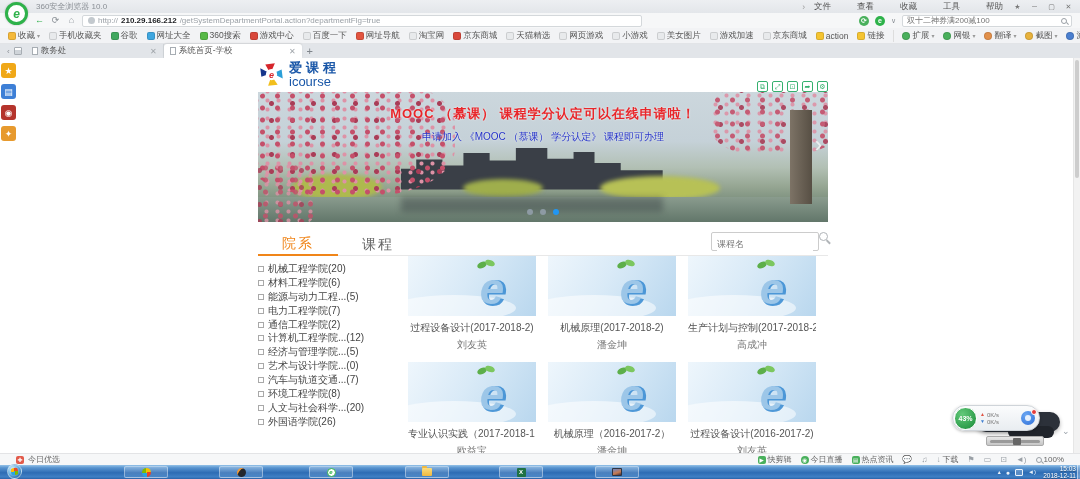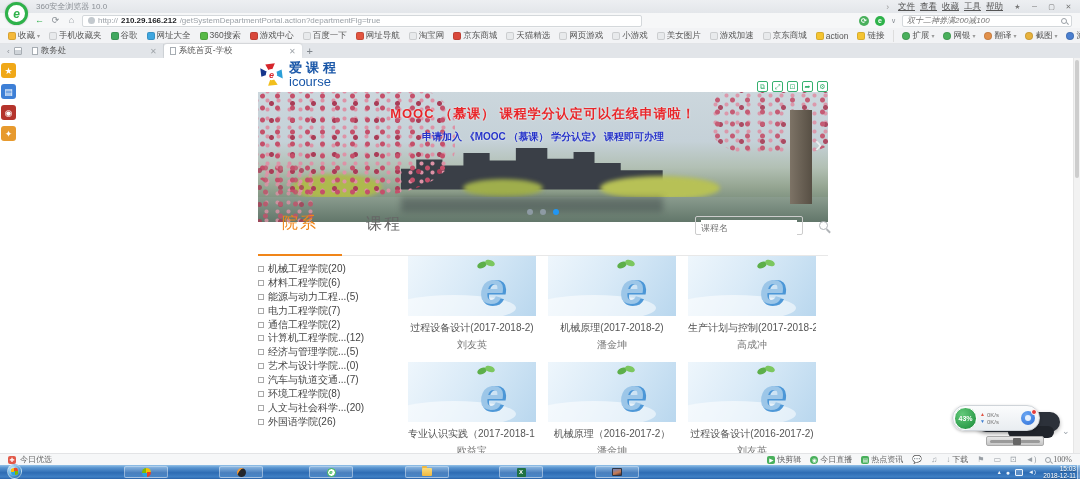--- a/index.html
+++ b/index.html
@@ -19,21 +19,21 @@
   .addressbar{position:absolute;left:0;top:13px;right:0;height:15px;background:#f6f7f8;display:flex;align-items:center;gap:5px;padding:0 8px 0 34px;}
   .nav-ic{font-size:9px;color:#8a9096;width:11px;text-align:center;line-height:13px;}
   .nav-ic.back{color:#2eb24a;font-weight:bold;}
   .url-box{height:12px;background:#fff;border:1px solid #d4d8db;border-radius:2px;display:flex;align-items:center;padding:0 5px;font-size:8px;color:#9aa0a6;gap:3px;flex:1;max-width:560px;white-space:nowrap;overflow:hidden;}
   .url-globe{width:7px;height:7px;border-radius:50%;background:#c3c9ce;flex:none;}
   .url-host{color:#1d1f22;font-weight:bold;}
   .addr-ext{display:flex;align-items:center;gap:6px;margin-left:auto;}
   .ext-dot{width:10px;height:10px;border-radius:50%;display:flex;align-items:center;justify-content:center;color:#fff;font-size:7px;font-weight:bold;}
   .ext-arrow{color:#8a9096;font-size:7px;}
   .search-box{width:170px;height:12px;background:#fff;border:1px solid #d4d8db;border-radius:2px;display:flex;align-items:center;padding:0 4px;}
-  .search-box input{border:0;outline:0;flex:1;font-size:8px;color:#888;font-family:inherit;background:transparent;font-style:italic;}
+  .search-box input{border:0;outline:0;flex:1;font-size:8px;color:#888;font-family:inherit;background:transparent;}
   .mag{width:6px;height:6px;border:1px solid #9aa0a6;border-radius:50%;position:relative;flex:none;}
   .mag::after{content:"";position:absolute;width:3px;height:1px;background:#9aa0a6;transform:rotate(45deg);right:-3px;bottom:-1px;}
 
   .bookmarksbar{position:absolute;left:0;top:28px;right:0;height:16px;background:#f2f3f5;border-bottom:1px solid #e2e4e7;display:flex;align-items:center;padding:0 8px;font-size:8.5px;color:#555;overflow:hidden;white-space:nowrap;}
   .bm-left,.bm-right{display:flex;align-items:center;}
   .bm-right{margin-left:auto;border-left:1px solid #ddd;padding-left:8px;}
   .bm{display:inline-flex;align-items:center;gap:2px;margin-right:9px;cursor:default;}
   .bm-ic{width:8px;height:8px;border-radius:2px;border:1px solid rgba(0,0,0,.12);display:inline-block;flex:none;}
   .bm-arrow{color:#999;font-size:6px;}
 
@@ -63,30 +63,30 @@
   .bctl{width:11px;height:11px;border:1px solid #35b06e;border-radius:2px;color:#35b06e;font-size:7px;display:flex;align-items:center;justify-content:center;background:#fff;}
 
   .banner{position:absolute;left:0;top:34px;width:570px;height:130px;overflow:hidden;background:linear-gradient(180deg,#ccd7dd 0%,#c5d1d8 38%,#b2c0b4 58%,#97a794 72%,#7e917f 83%,#6d8070 100%);}
   .b-building{position:absolute;left:25%;bottom:25%;width:46%;height:32%;background:#3a3f47;clip-path:polygon(0 100%,0 50%,6% 50%,6% 28%,16% 28%,16% 42%,24% 42%,24% 12%,34% 12%,34% 30%,44% 30%,44% 0%,56% 0%,56% 26%,66% 26%,66% 10%,74% 10%,74% 36%,84% 36%,84% 54%,100% 54%,100% 100%);}
   .b-tree{position:absolute;border-radius:50%;filter:blur(2px);}
   .b-water{position:absolute;left:0;bottom:0;width:100%;height:19%;background:linear-gradient(180deg,#8a9c8e,#62766a);}
   .b-water::after{content:"";position:absolute;left:25%;top:0;width:46%;height:60%;background:rgba(40,45,52,.35);filter:blur(3px);}
   .b-blossom{position:absolute;filter:blur(.6px);background-image:radial-gradient(circle,#c4506a 2px,transparent 3px),radial-gradient(circle,#a93d57 2px,transparent 3px),radial-gradient(circle,#dd92a6 1.5px,transparent 2.5px);background-size:15px 12px,21px 17px,11px 9px;border-radius:40%;}
   .b-trunk{position:absolute;right:2.8%;top:14%;width:3.8%;height:72%;background:linear-gradient(90deg,#7d7366,#574f44);}
   .b-title{position:absolute;left:0;right:0;top:13px;text-align:center;font-size:13px;font-weight:bold;color:#e8262a;letter-spacing:1px;text-shadow:0 0 2px rgba(255,255,255,.9);}
-  .b-sub{position:absolute;left:0;right:0;top:38px;text-align:center;font-size:10px;font-weight:bold;color:#2633c9;text-shadow:0 0 2px rgba(255,255,255,.8);}
+  .b-sub{position:absolute;left:0;right:0;top:38px;text-align:center;font-size:10px;font-weight:normal;color:#2633c9;text-shadow:0 0 2px rgba(255,255,255,.8);}
   .b-next{position:absolute;right:6px;top:42px;font-size:22px;color:rgba(245,245,245,.85);line-height:1;}
   .b-dots{position:absolute;left:50%;transform:translateX(-50%);bottom:7px;display:flex;gap:7px;}
   .b-dot{width:6px;height:6px;border-radius:50%;background:#8d9aa3;}
   .b-dot.active{background:#2196f3;}
 
   .ptabs{position:absolute;left:0;top:172px;width:570px;height:26px;border-bottom:1px solid #e8e8e8;display:flex;align-items:flex-end;}
-  .ptab{font-size:16px;color:#666;padding:0 24px 20px 24px;letter-spacing:2px;}
+  .ptab{font-size:14px;color:#666;padding:0 24px 1px 24px;letter-spacing:2px;}
   .ptab.active{color:#f08519;border-bottom:2px solid #f08519;margin-bottom:-1px;}
-  .course-search{margin-left:auto;display:flex;align-items:center;gap:16px;padding-bottom:20px;}
+  .course-search{margin-left:auto;display:flex;gap:0;padding-bottom:4px;}
   .course-search .inp{width:108px;height:19px;border:1px solid #ccc;border-radius:2px;padding:0 5px;}
   .course-search input{width:100%;height:100%;border:0;outline:0;font-size:9px;color:#999;font-family:inherit;}
   .mag2{width:9px;height:9px;border:1.5px solid #b0b4b8;border-radius:50%;position:relative;}
   .mag2::after{content:"";position:absolute;width:5px;height:1.5px;background:#b0b4b8;transform:rotate(45deg);right:-4px;bottom:-2px;}
 
   .cols{position:absolute;left:0;top:198px;width:570px;bottom:0;display:flex;overflow:hidden;}
   .dept-list{width:150px;padding-top:6px;flex:none;}
   .dept{display:flex;align-items:center;gap:4px;height:13.9px;font-size:10px;color:#444;white-space:nowrap;}
   .dept-bullet{width:6px;height:6px;border:1px solid #a9a9a9;background:#fff;flex:none;}
 
@@ -94,21 +94,21 @@
   .card{width:128px;}
   .card-img{width:128px;height:60px;background:linear-gradient(120deg,#eef6fc 0%,#d9eaf7 45%,#b9d7ee 100%);position:relative;overflow:hidden;}
   .card-img svg{position:absolute;inset:0;}
   .card-title{font-size:10px;color:#555;text-align:center;margin-top:5px;white-space:nowrap;overflow:hidden;}
   .card-teacher{font-size:10px;color:#777;text-align:center;margin-top:3px;}
 
   .v-scroll{position:absolute;right:0;top:0;width:7px;height:100%;background:#f2f2f2;border-left:1px solid #e6e6e6;}
   .v-thumb{position:absolute;left:1px;right:1px;top:2px;height:118px;background:#cdcdcd;border-radius:3px;}
 
   
-  .statusbar{position:absolute;left:0;top:453px;right:0;height:12px;background:#f6f7f8;border-top:1px solid #e3e4e6;display:flex;align-items:center;font-size:8px;color:#666;padding:0 8px;gap:4px;font-family:Liberation Serif, serif;}
+  .statusbar{position:absolute;left:0;top:453px;right:0;height:12px;background:#f6f7f8;border-top:1px solid #e3e4e6;display:flex;align-items:center;font-size:8px;color:#666;padding:0 16px;gap:4px;}
   .st-gift{width:8px;height:8px;background:#e25a4a;border-radius:2px;color:#fff;font-size:6px;display:flex;align-items:center;justify-content:center;}
   .st-right{margin-left:auto;display:flex;align-items:center;gap:9px;}
   .st-item{display:flex;align-items:center;gap:2px;}
   .st-chip{width:8px;height:8px;border-radius:2px;color:#fff;font-size:5.5px;display:flex;align-items:center;justify-content:center;background:#49b05c;}
   .st-ic{color:#9aa0a6;font-size:8px;line-height:1;}
 
   
   .taskbar{position:absolute;left:0;top:465px;right:0;height:14px;background:linear-gradient(180deg,#94c2e8 0%,#5793cf 20%,#2e6cb4 55%,#3f80c5 85%,#2a62a8 100%);}
   .orb{position:absolute;left:7px;top:-1px;width:15px;height:15px;border-radius:50%;background:radial-gradient(circle at 35% 30%,#d8effa 0%,#6fb4e4 45%,#2e76b4 75%,#1d578c 100%);border:1px solid rgba(255,255,255,.5);display:flex;align-items:center;justify-content:center;}
   .orb-flag{width:7px;height:7px;border-radius:2px;background:conic-gradient(#e54b2c 0 25%,#7fba00 0 50%,#2aa4e0 0 75%,#fbbc09 0);transform:rotate(-6deg);}
@@ -148,21 +148,21 @@
 </head>
 <body>
 
 <div id="screen">
 
   <div class="titlebar">
     <div class="browser-logo">e</div>
     <span class="window-title">360安全浏览器 10.0</span>
     <div class="menus">
       <span class="menu-chevron">›</span>
-      <span style="display:flex;gap:5px;text-decoration:underline;">
+      <span style="display:flex;gap:26px;">
 
       <span class="menu-item">文件</span>
           <span class="menu-item">查看</span>
           <span class="menu-item">收藏</span>
           <span class="menu-item">工具</span>
           <span class="menu-item">帮助</span>
         </span>
     </div>
     <div class="winbtns">
       <span class="winbtn">★</span>

